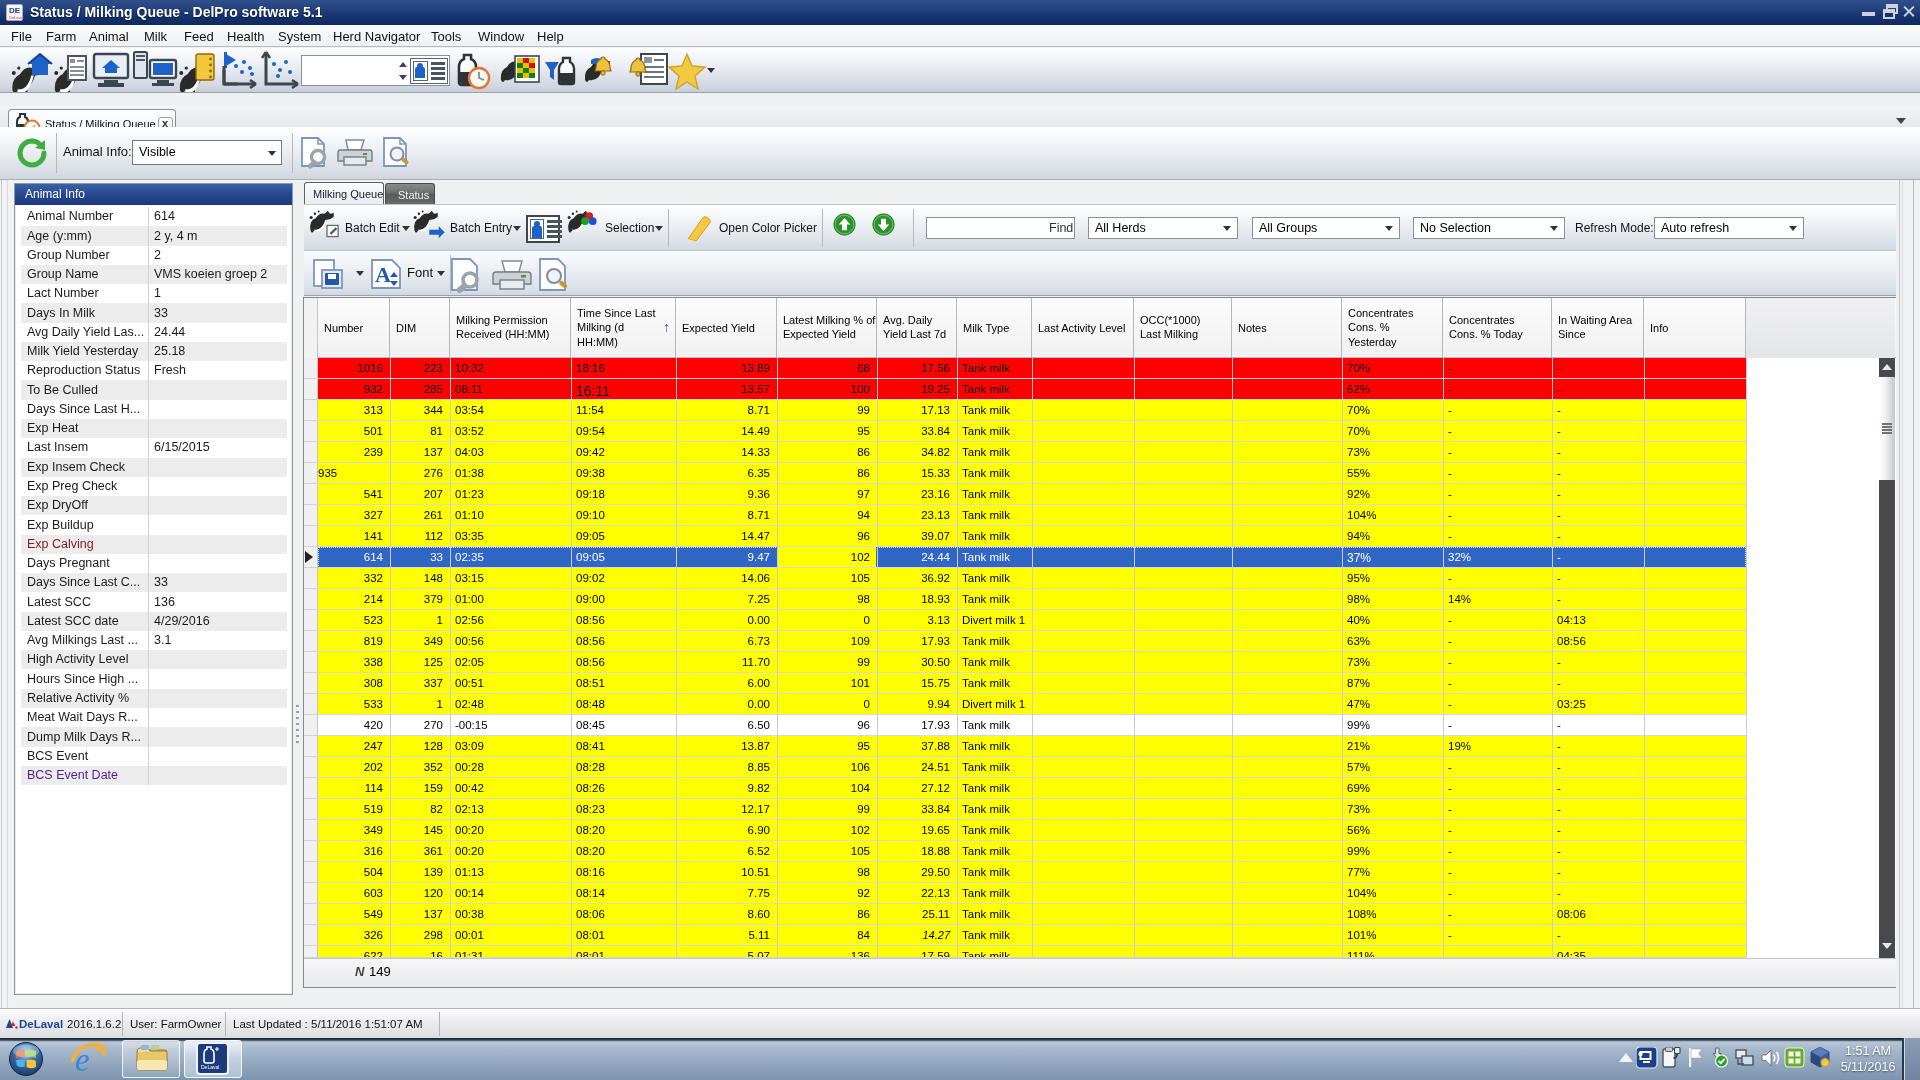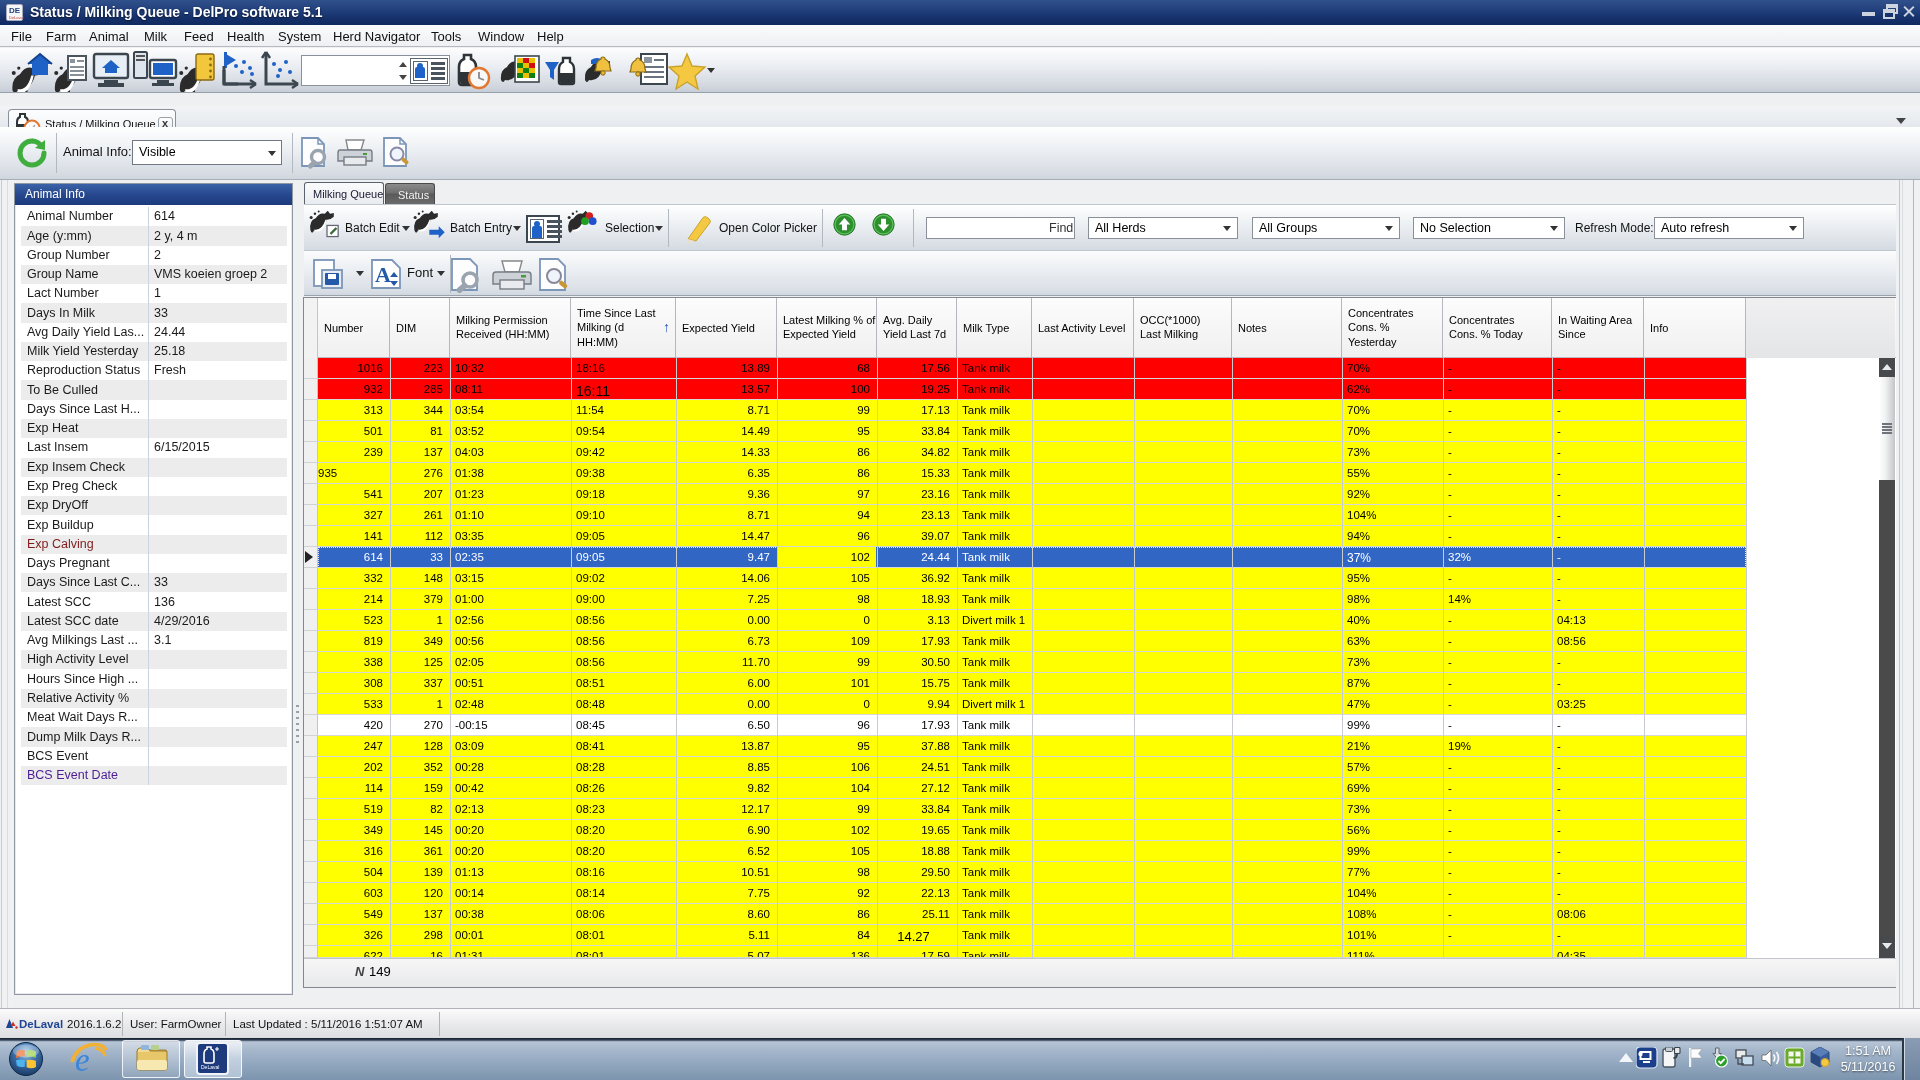--- a/index.html
+++ b/index.html
@@ -891,21 +891,21 @@
 </div>
 <div class="a" style="left:318px;top:924px;width:1428px;height:1px;background:#d6d8da;"></div>
 <div class="a" style="left:304px;top:924px;width:14px;height:1px;background:#d0d2d4;"></div>
 <div class="a" style="left:318px;top:925px;width:1428px;height:21px;background:#ffff00;overflow:hidden;">
 <div class="a tt" style="left:0px;top:4px;width:65px;text-align:right;font-size:11.5px;color:#000;">326</div>
 <div class="a tt" style="left:72px;top:4px;width:53px;text-align:right;font-size:11.5px;color:#000;">298</div>
 <div class="a tt" style="left:137px;top:4px;font-size:11.5px;color:#000;">00:01</div>
 <div class="a tt" style="left:258px;top:4px;font-size:11.5px;color:#000;">08:01</div>
 <div class="a tt" style="left:358px;top:4px;width:94px;text-align:right;font-size:11.5px;color:#000;">5.11</div>
 <div class="a tt" style="left:459px;top:4px;width:93px;text-align:right;font-size:11.5px;color:#000;">84</div>
-<div class="a tt" style="left:559px;top:4px;width:73px;text-align:center;font-size:13px;color:#000;">14.27</div>
+<div class="a tt" style="left:559px;top:4px;width:73px;text-align:right;font-size:11px;color:#000;font-style:italic;">14.27</div>
 <div class="a tt" style="left:644px;top:4px;font-size:11.5px;color:#000;">Tank milk</div>
 <div class="a tt" style="left:1029px;top:4px;font-size:11.5px;color:#000;">101%</div>
 <div class="a tt" style="left:1130px;top:4px;font-size:11.5px;color:#000;">-</div>
 <div class="a tt" style="left:1239px;top:4px;font-size:11.5px;color:#000;">-</div>
 </div>
 <div class="a" style="left:318px;top:945px;width:1428px;height:1px;background:#d6d8da;"></div>
 <div class="a" style="left:304px;top:945px;width:14px;height:1px;background:#d0d2d4;"></div>
 <div class="a" style="left:318px;top:946px;width:1428px;height:12px;background:#ffff00;overflow:hidden;">
 <div class="a tt" style="left:0px;top:4px;width:65px;text-align:right;font-size:11.5px;color:#000;">622</div>
 <div class="a tt" style="left:72px;top:4px;width:53px;text-align:right;font-size:11.5px;color:#000;">16</div>

